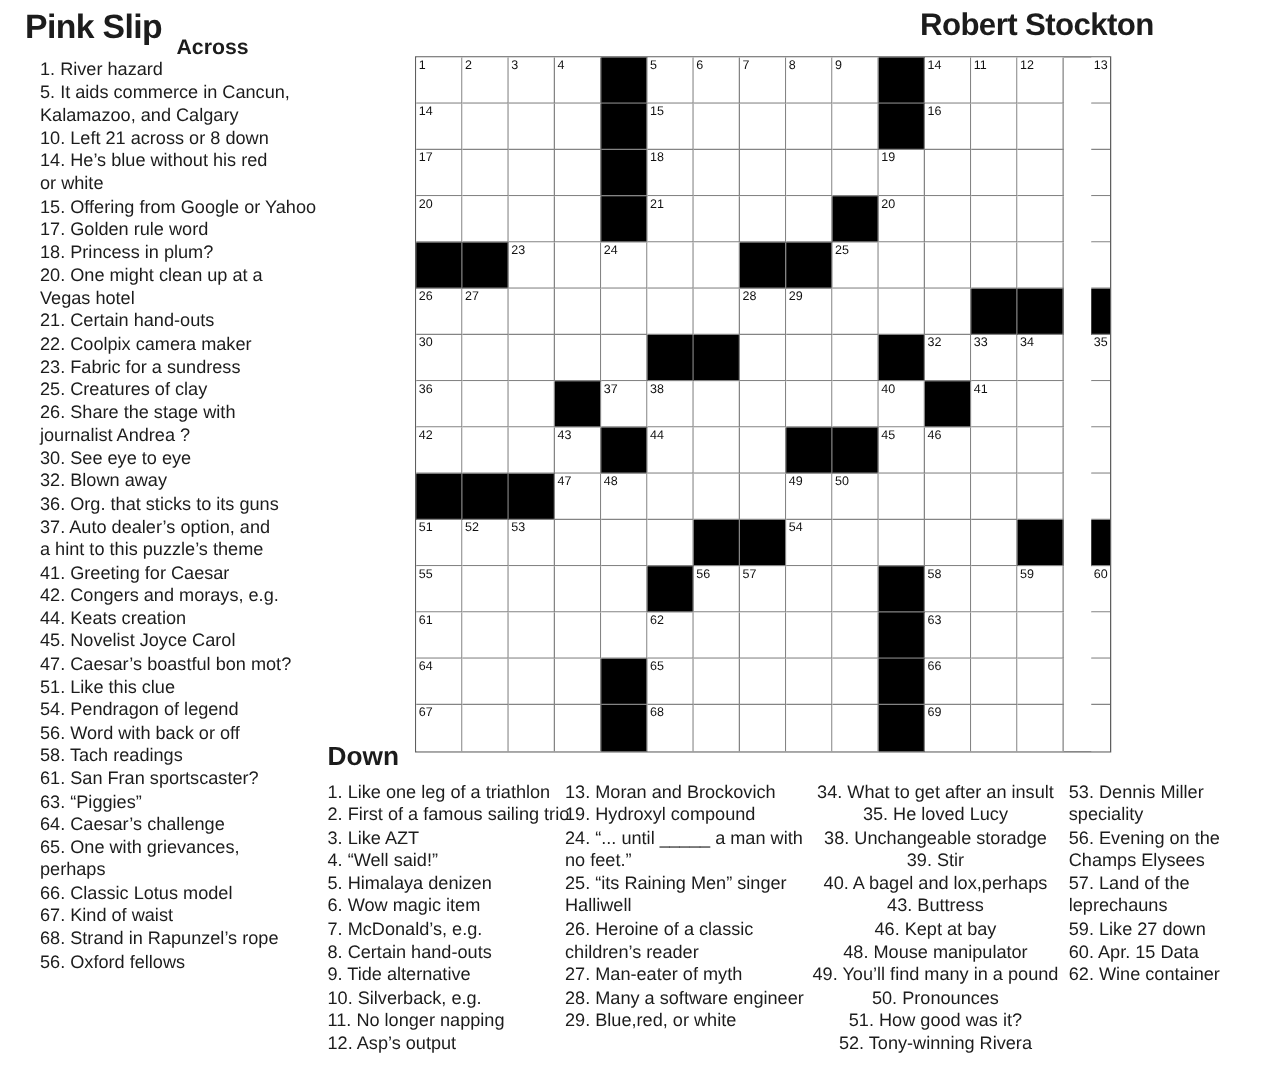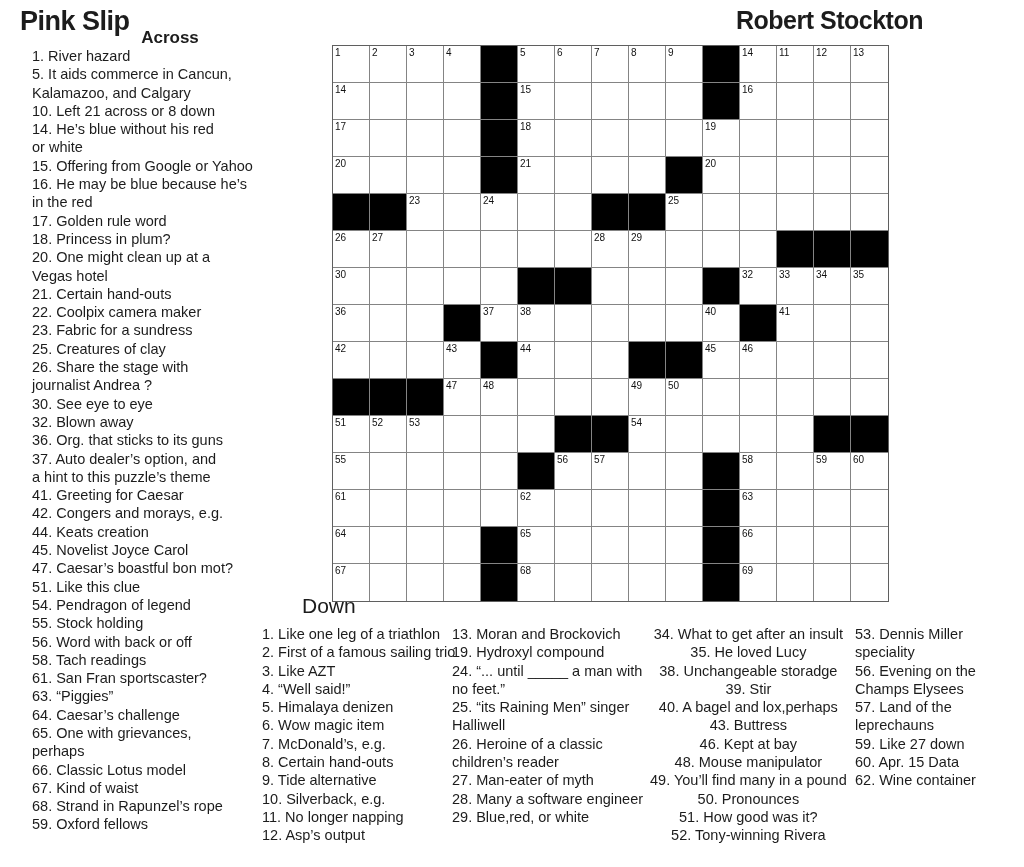--- a/index.html
+++ b/index.html
@@ -6,21 +6,21 @@
   body{
     width:1024px;height:867px;position:relative;
     background:#ffffff;color:#1c1c1c;
     font-family:"Liberation Sans", sans-serif;
     overflow:hidden;
   }
   .abs{position:absolute;}
   #title{left:20px;top:6px;font-size:27px;font-weight:700;letter-spacing:-0.5px;}
   #author{left:736px;top:6px;font-size:25px;font-weight:700;letter-spacing:-0.5px;}
   #across-heading{left:32px;top:28px;width:276px;text-align:center;font-size:17px;font-weight:700;}
-  #down-heading{left:262px;top:594px;font-size:21px;font-weight:400;margin-left:40px;}
+  #down-heading{left:262px;top:594px;font-size:21px;font-weight:700;}
   .clue-list{font-size:14.5px;line-height:18.3px;}
   .clue{white-space:pre;}
   #across-clues{left:32px;top:47px;}
   .down-col{top:625px;}
   #down-col-1{left:262px;}
   #down-col-2{left:452px;}
   #down-col-3{left:650px;text-align:center;}
   #down-col-4{left:855px;}
   #grid{
     left:332px;top:45px;
@@ -29,21 +29,21 @@
     grid-auto-rows:37px;
     border:1px solid #5f5f5f;
     background:#ffffff;
   }
   .cell{
     box-sizing:border-box;
     border-right:1px solid #848484;
     border-bottom:1px solid #848484;
     background:#ffffff;
   }
-  .cell:nth-child(15n){border-right:none;}
+  .cell:nth-child(15n){border-right:none;margin-left:22px;}
   .cell:nth-child(n+211){border-bottom:none;}
   .cell.black{background:#000000;}
   .cell .num{
     display:block;font-size:10px;line-height:1;
     padding:2px 0 0 2px;color:#111111;
   }
 </style>
 </head>
 <body>
 
@@ -52,22 +52,20 @@
 
 <div class="abs" id="across-heading">Across</div>
 <div class="abs clue-list" id="across-clues">
     <div class="clue">1. River hazard</div>
     <div class="clue">5. It aids commerce in Cancun,
 Kalamazoo, and Calgary</div>
     <div class="clue">10. Left 21 across or 8 down</div>
     <div class="clue">14. He’s blue without his red
 or white</div>
     <div class="clue">15. Offering from Google or Yahoo</div>
-    <div class="clue">16. He may be blue because he’s
-in the red</div>
     <div class="clue">17. Golden rule word</div>
     <div class="clue">18. Princess in plum?</div>
     <div class="clue">20. One might clean up at a
 Vegas hotel</div>
     <div class="clue">21. Certain hand-outs</div>
     <div class="clue">22. Coolpix camera maker</div>
     <div class="clue">23. Fabric for a sundress</div>
     <div class="clue">25. Creatures of clay</div>
     <div class="clue">26. Share the stage with
 journalist Andrea ?</div>
@@ -76,32 +74,31 @@
     <div class="clue">36. Org. that sticks to its guns</div>
     <div class="clue">37. Auto dealer’s option, and
 a hint to this puzzle’s theme</div>
     <div class="clue">41. Greeting for Caesar</div>
     <div class="clue">42. Congers and morays, e.g.</div>
     <div class="clue">44. Keats creation</div>
     <div class="clue">45. Novelist Joyce Carol</div>
     <div class="clue">47. Caesar’s boastful bon mot?</div>
     <div class="clue">51. Like this clue</div>
     <div class="clue">54. Pendragon of legend</div>
-    <div class="clue">55. Stock holding</div>
     <div class="clue">56. Word with back or off</div>
     <div class="clue">58. Tach readings</div>
     <div class="clue">61. San Fran sportscaster?</div>
     <div class="clue">63. “Piggies”</div>
     <div class="clue">64. Caesar’s challenge</div>
     <div class="clue">65. One with grievances,
 perhaps</div>
     <div class="clue">66. Classic Lotus model</div>
     <div class="clue">67. Kind of waist</div>
     <div class="clue">68. Strand in Rapunzel’s rope</div>
-    <div class="clue">59. Oxford fellows</div>
+    <div class="clue">56. Oxford fellows</div>
   </div>
 
 <div class="abs" id="grid">
     <div class="cell">
       <span class="num">1</span>
     </div>
     <div class="cell">
       <span class="num">2</span>
     </div>
     <div class="cell">

